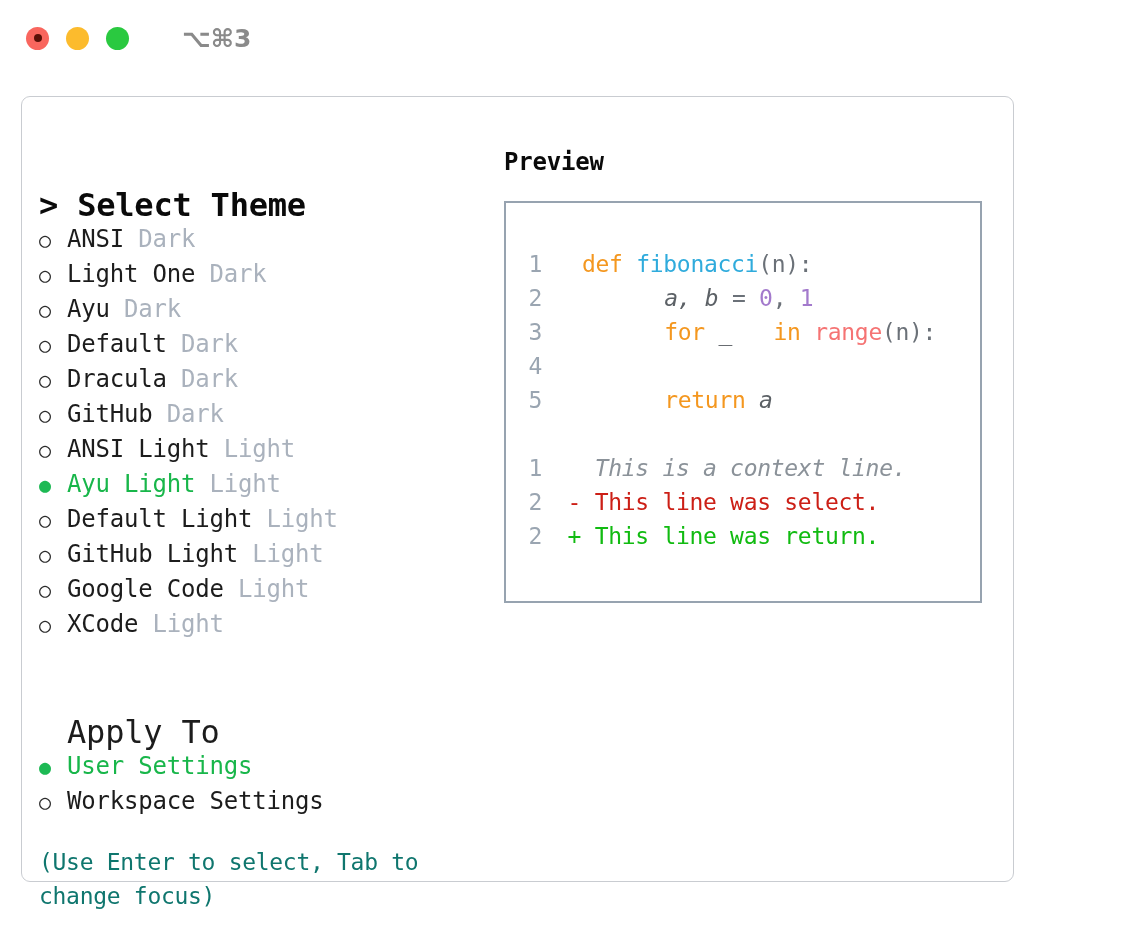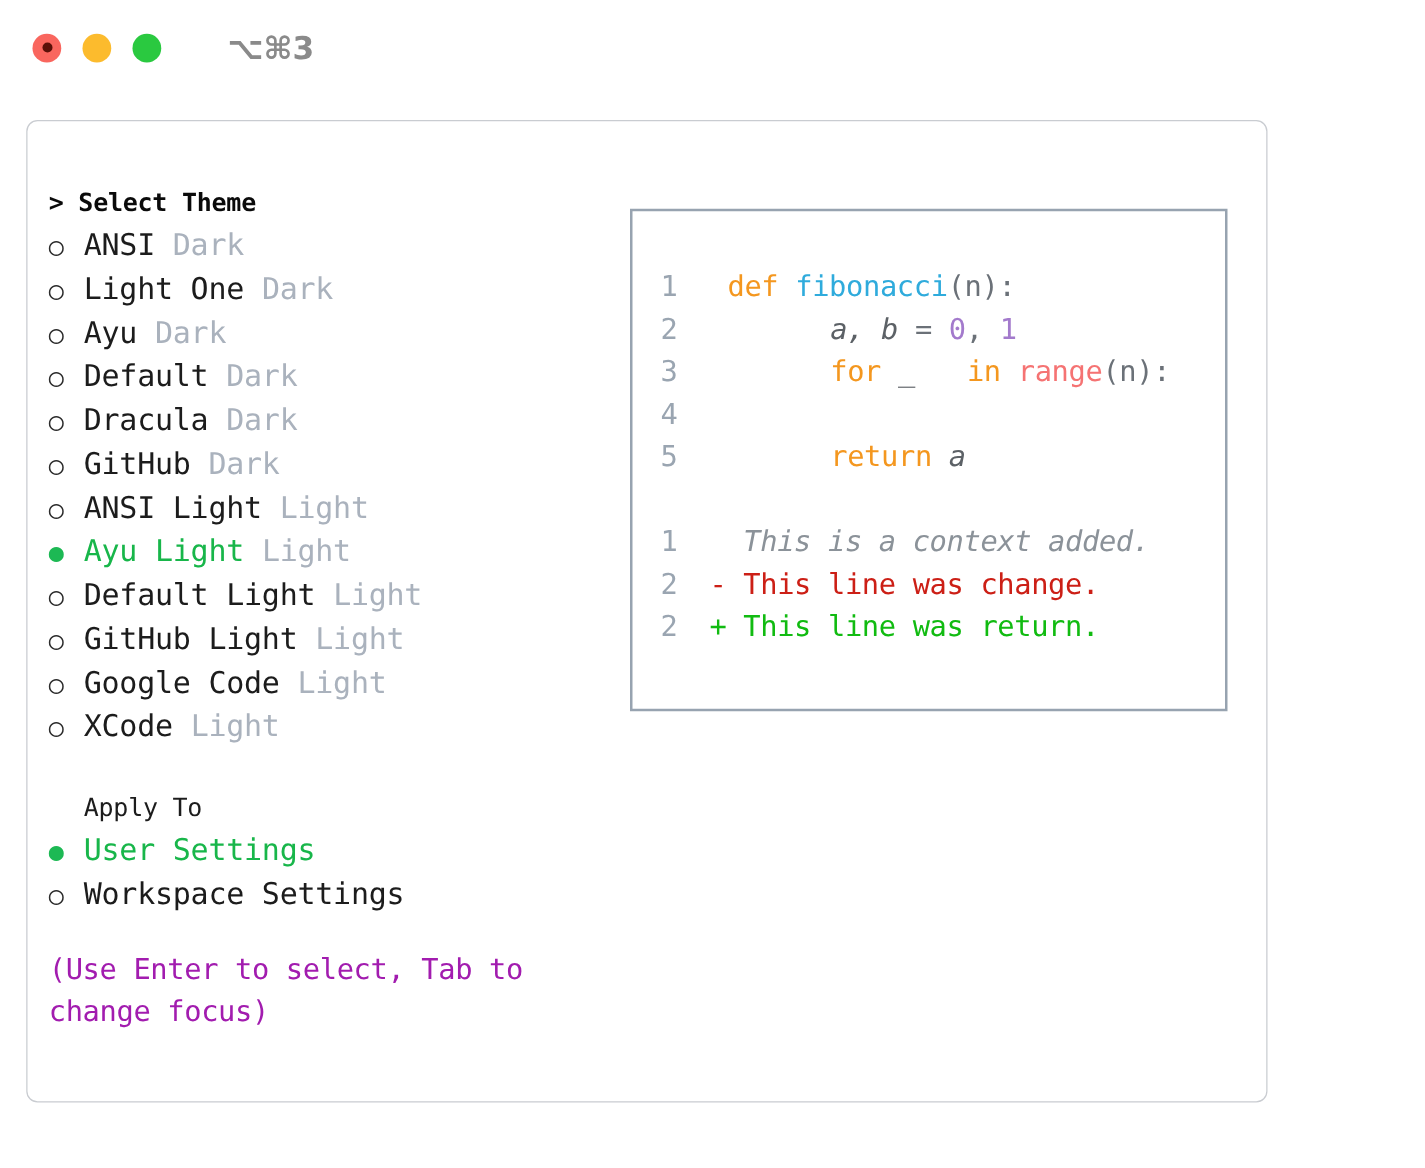--- a/index.html
+++ b/index.html
@@ -69,26 +69,27 @@
   }
 
   
   .left-col {
     width: 470px;
     padding-left: 17px;
     flex: 0 0 auto;
   }
 
   .section-head {
-    font-size: 20px;
+    font-size: 32px;
     font-weight: 700;
     color: #0a0a0a;
     line-height: 34px;
     white-space: pre;
     letter-spacing: -0.2px;
+    margin-top: 43px;
   }
   .section-head.plain {
     font-weight: 400;
     color: #1c1c1c;
     padding-left: 28px;
   }
 
   .opt-list { margin: 0; padding: 0; }
 
   .opt {
@@ -110,21 +111,21 @@
   .opt .name  { color: #1c1c1c; }
   .opt.selected .name { color: #18b64a; }
   .opt .kind  { color: #aab2bd; }
   .opt.selected .kind { color: #aab2bd; }
   .spacer-26 { height: 26px; }
   .spacer-30 { height: 30px; }
 
   .hint {
     font-size: 23px;
     line-height: 34px;
-    color: #a21caf;
+    color: #0f766e;
     letter-spacing: -0.3px;
     max-width: 410px;
     white-space: pre-wrap;
   }
 
   
   .right-col {
     flex: 1 1 auto;
     padding-left: 12px;
   }
@@ -219,33 +220,34 @@
             <div class="opt selected"><span class="bullet">●</span><span class="name">User Settings</span></div>
             <div class="opt"><span class="bullet">○</span><span class="name">Workspace Settings</span></div>
           </div>
 
         <div class="spacer-26"></div>
 
         <div class="hint">(Use Enter to select, Tab to change focus)</div>
       </div>
 
       <div class="right-col">
+        <div class="preview-title">Preview</div>
 
         <div class="preview-box">
           <div id="code-block">
               <div class="code-line"><span class="lineno">1</span><span class="code-body"><span class="tok-kw">def </span><span class="tok-fn">fibonacci</span><span class="tok-punc">(n):</span></span></div>
               <div class="code-line"><span class="lineno">2</span><span class="code-body"><span class="code-body">    </span><span class="tok-var">a, b</span><span class="tok-punc"> = </span><span class="tok-num">0</span><span class="tok-punc">, </span><span class="tok-num">1</span></span></div>
               <div class="code-line"><span class="lineno">3</span><span class="code-body"><span class="code-body">    </span><span class="tok-kw">for </span><span class="tok-var">_</span><span class="code-body"> </span><span class="tok-kw">in </span><span class="tok-call">range</span><span class="tok-punc">(n):</span></span></div>
               <div class="code-line"><span class="lineno">4</span><span class="code-body"><span class="code-body">        </span></span></div>
               <div class="code-line"><span class="lineno">5</span><span class="code-body"><span class="code-body">    </span><span class="tok-kw">return </span><span class="tok-var">a</span></span></div>
             </div>
           <div class="gap-block"></div>
           <div id="diff-block">
-              <div class="code-line"><span class="lineno">1</span><span class="diff-ctx">   This is a context added.</span></div>
-              <div class="code-line"><span class="lineno">2</span><span class="diff-del"> - This line was change.</span></div>
+              <div class="code-line"><span class="lineno">1</span><span class="diff-ctx">   This is a context line.</span></div>
+              <div class="code-line"><span class="lineno">2</span><span class="diff-del"> - This line was select.</span></div>
               <div class="code-line"><span class="lineno">2</span><span class="diff-add"> + This line was return.</span></div>
             </div>
         </div>
       </div>
 
     </div>
   </div>
 </div>
 
 </body></html>

